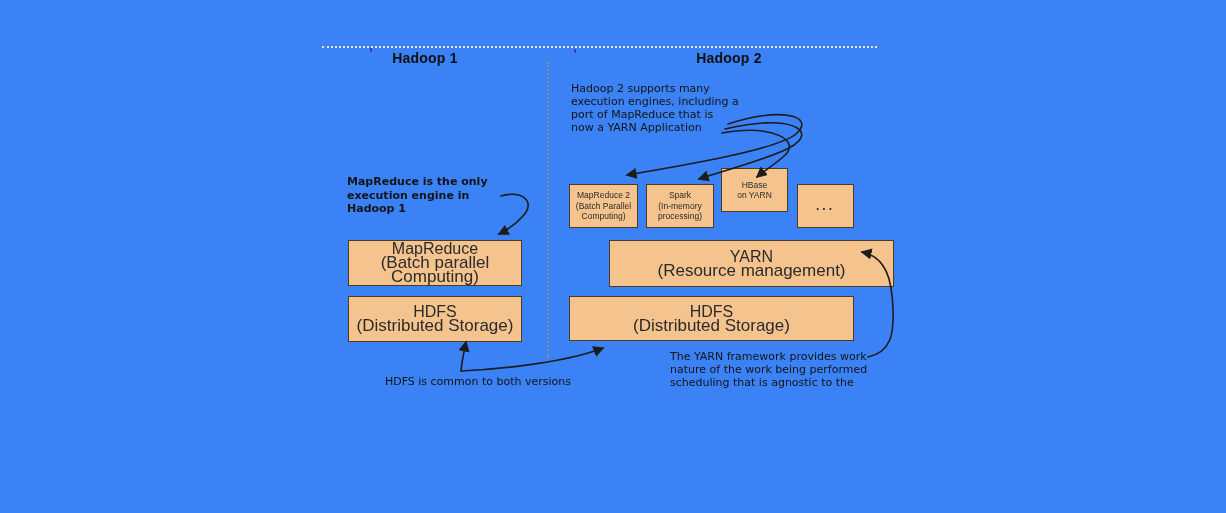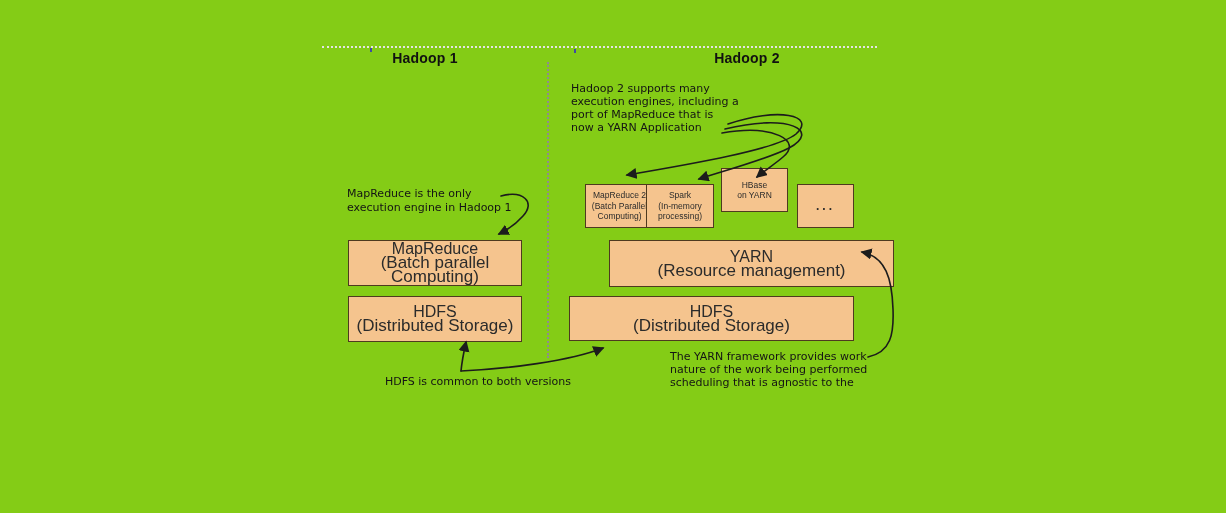--- a/index.html
+++ b/index.html
@@ -1,57 +1,57 @@
 <!DOCTYPE html>
 <html><head>
 <meta charset="utf-8">
 <style>
   html,body{margin:0;padding:0;background:#fff;}
   .stage{
-    position:relative;width:1226px;height:513px;background:#84cc16;
+    position:relative;width:1226px;height:513px;background:#3b82f6;
     overflow:hidden;font-family:"Liberation Sans",sans-serif;
   }
   
   .col-title{
     position:absolute;top:50px;width:140px;text-align:center;
     font-size:14px;font-weight:bold;color:#111;
     font-family:"Liberation Sans",sans-serif;letter-spacing:.2px;
   }
   .title-h1{left:355px;}
-  .title-h2{left:677px;}
+  .title-h2{left:659px;}
   
   .divider{
     position:absolute;left:547px;top:62px;height:296px;width:0;
     border-left:2px dotted #8d8d8d;
   }
   
   .note{
     position:absolute;color:#141414;font-family:"DejaVu Sans",sans-serif;
     font-size:11px;line-height:13px;text-align:left;
   }
   .note-h2{left:571px;top:82px;width:180px;}
-  .note-mr{left:347px;top:187px;width:170px;line-height:13.5px;}
+  .note-mr{left:347px;top:175px;width:170px;line-height:13.5px;font-weight:bold;}
   .note-hdfs{left:371px;top:375px;width:200px;text-align:right;}
   .note-yarn{left:670px;top:350px;width:232px;line-height:13px;}
   
   .box{
     position:absolute;box-sizing:border-box;background:#f5c48e;
     border:1.6px solid #4e3a1f;display:flex;flex-direction:column;
     align-items:center;justify-content:center;text-align:center;
     color:#2b2b2b;font-family:"Liberation Sans",sans-serif;
   }
   .box .bt{font-size:16px;line-height:14px;}
   .box .bs{font-size:17px;line-height:14px;}
   .box-mapreduce1{left:348px;top:240px;width:174px;height:46px;}
   .box-hdfs1{left:348px;top:296px;width:174px;height:46px;}
   .box-yarn{left:569px;top:240px;width:285px;height:47px;margin-left:40px;}
   .box-hdfs2{left:569px;top:296px;width:285px;height:45px;}
   .appbox{font-size:8.5px;line-height:10.5px;}
   .appbox span{display:block;}
-  .box-mr2{left:569px;top:184px;width:69px;height:44px;margin-left:16px;}
+  .box-mr2{left:569px;top:184px;width:69px;height:44px;}
   .box-spark{left:646px;top:184px;width:68px;height:44px;justify-content:center;}
   .box-hbase{left:721px;top:168px;width:67px;height:44px;}
   .box-dots{left:797px;top:184px;width:57px;height:44px;}
   .box-dots span{font-size:12px;font-weight:bold;letter-spacing:3px;line-height:10px;}
   
   .overlay{position:absolute;left:0;top:0;pointer-events:none;}
   
   .artifact-line{position:absolute;left:322px;top:46px;width:555px;height:0;
     border-top:2px dotted #e4e4e4;}
   .artifact-blue{position:absolute;width:2px;height:4px;background:#3434bb;opacity:.85;}

